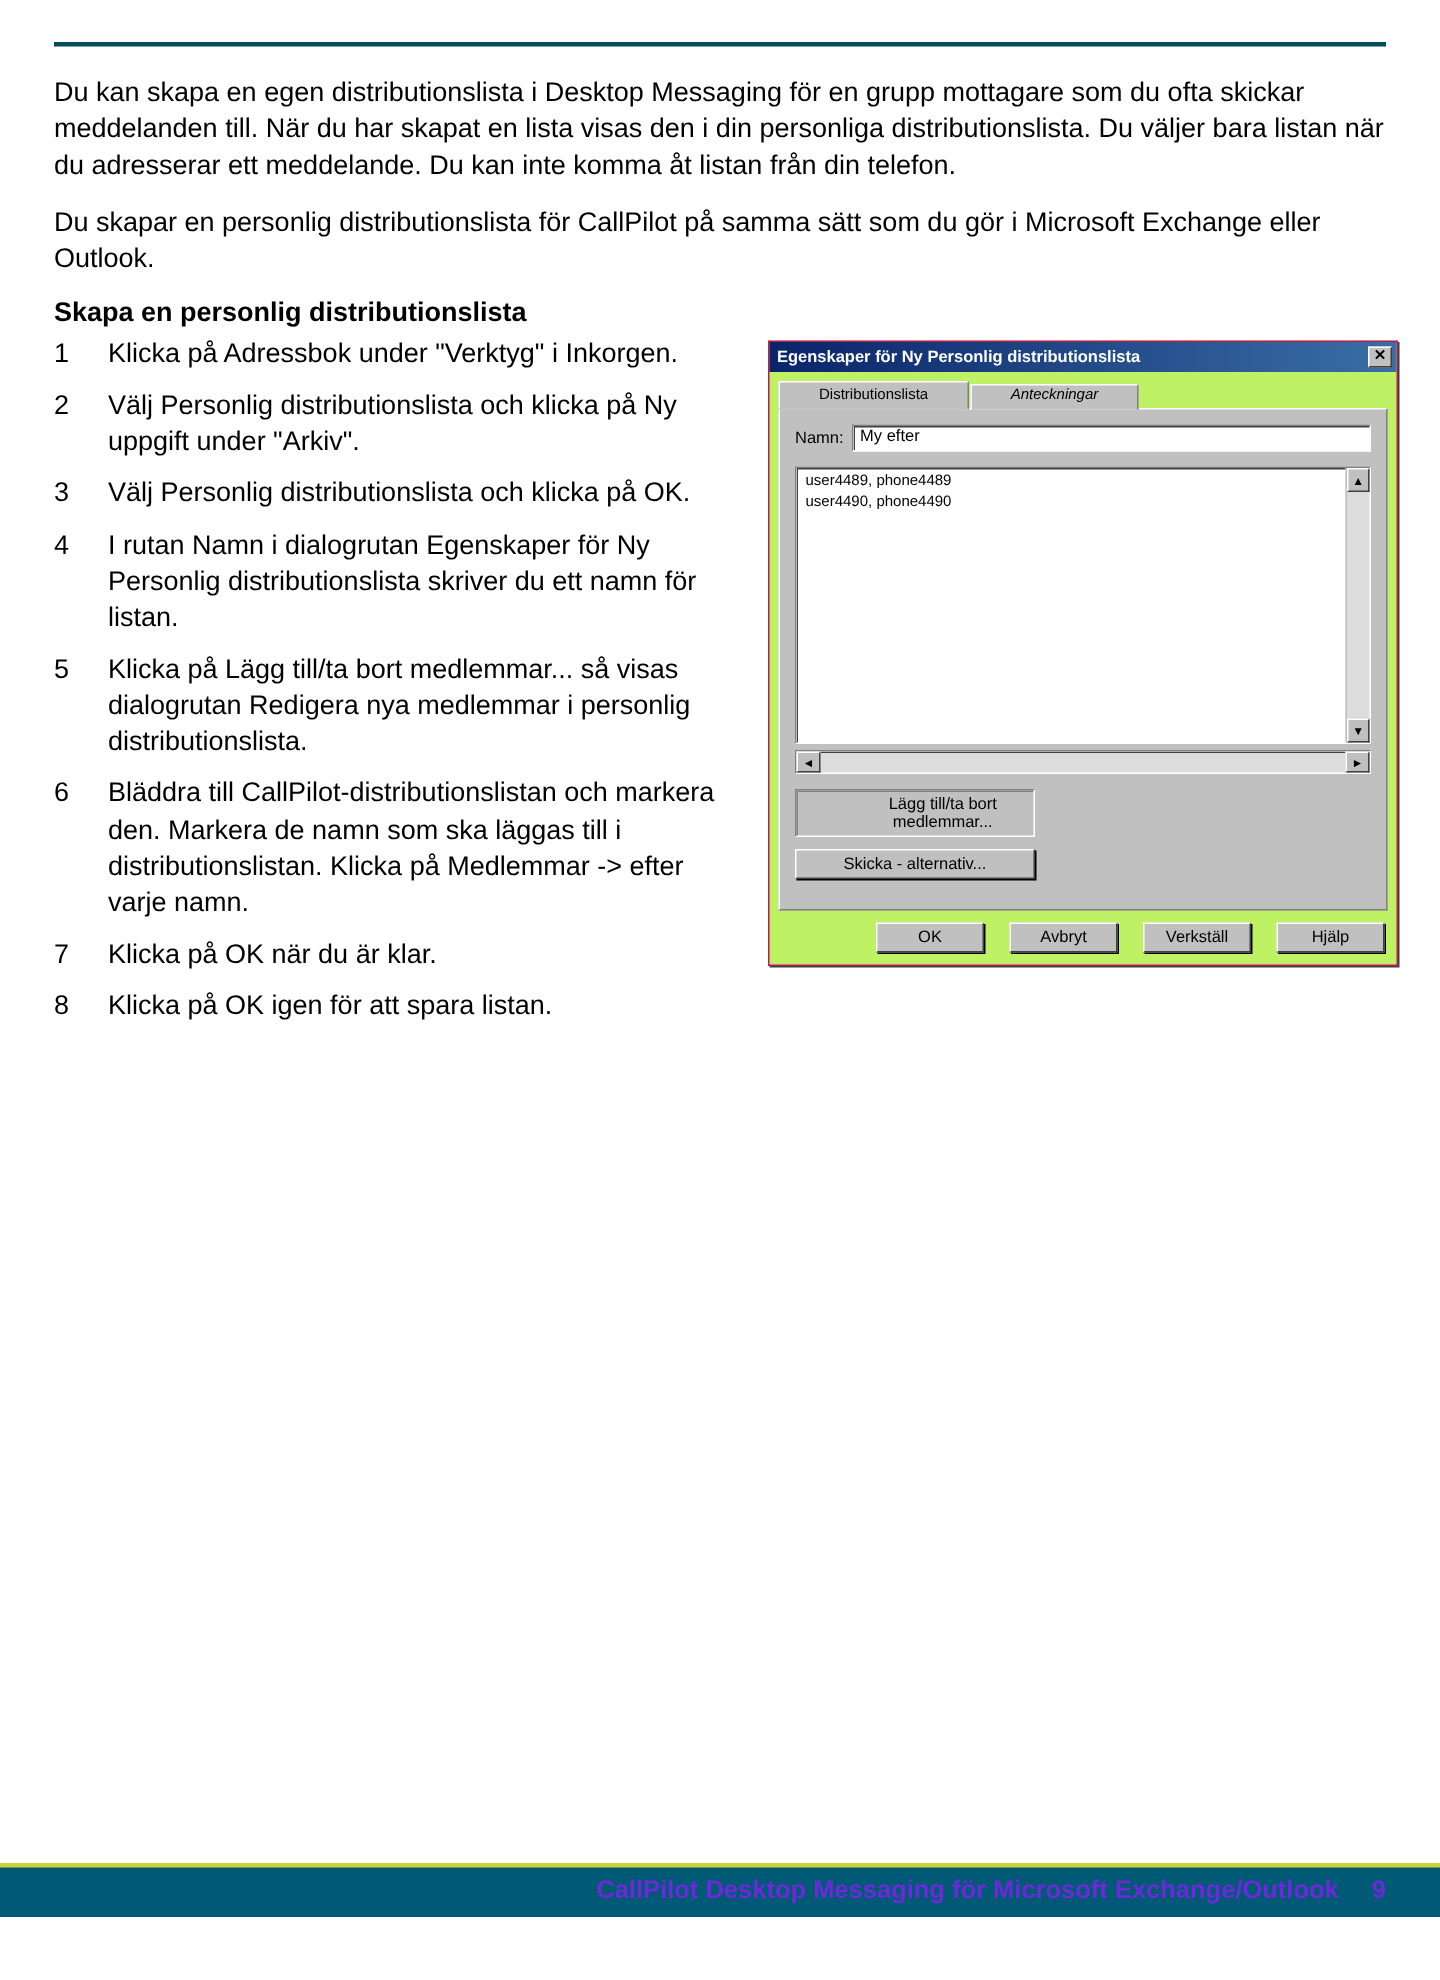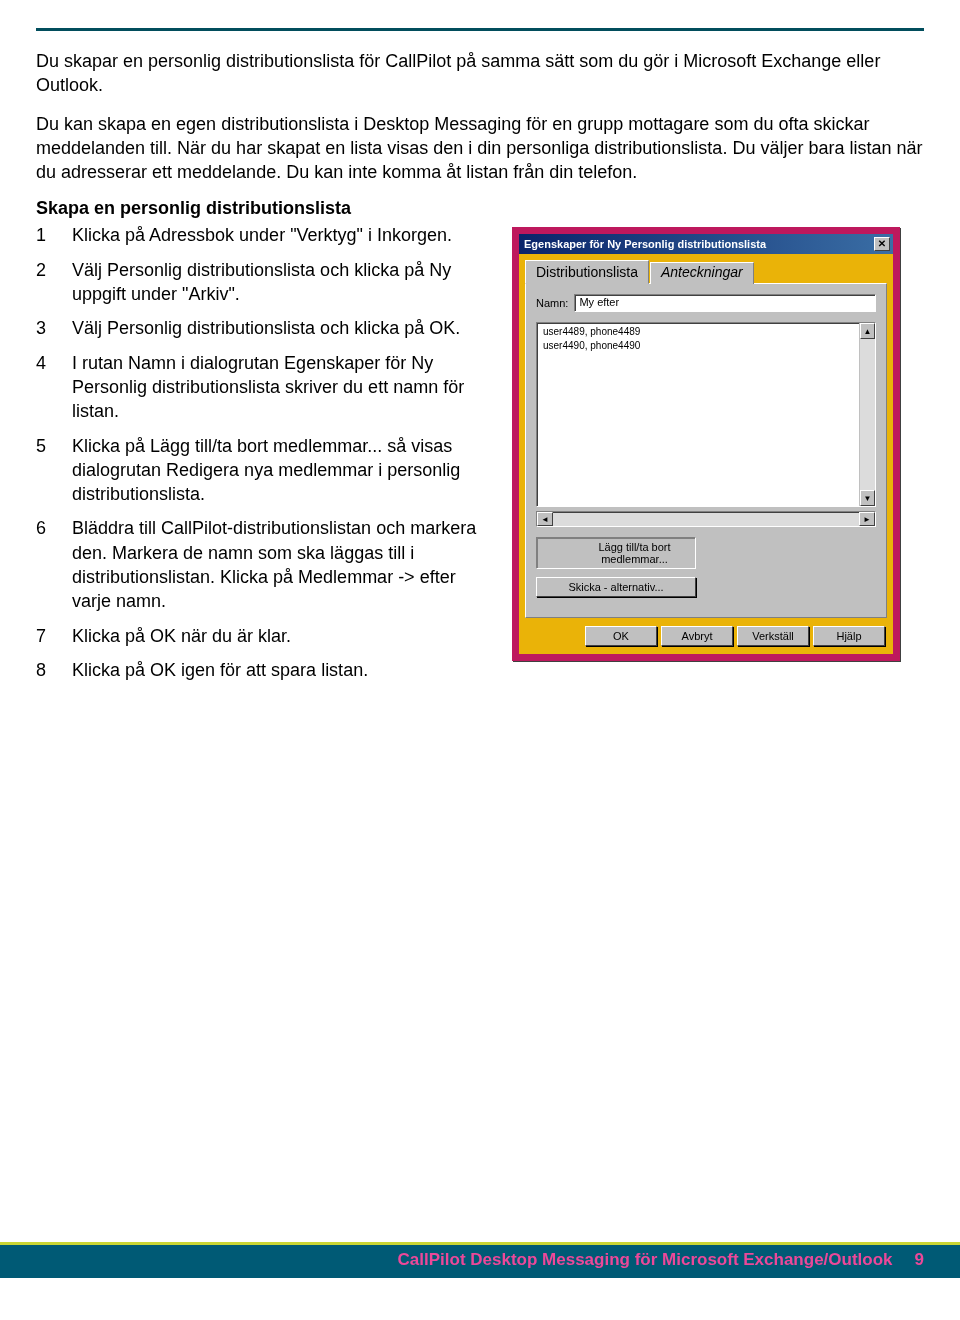--- a/index.html
+++ b/index.html
@@ -46,23 +46,23 @@
     gap: 18px;
     font-size: 18px;
     line-height: 1.35;
     margin-bottom: 10px;
   }
   ol.steps li .num { flex: 0 0 18px; }
   ol.steps li .txt { flex: 1 1 auto; }
 
   
   .dialog {
-    width: 388px;
-    background: #eab308;
-    border: 7px solid #be185d;
+    width: 420px;
+    background: #bef264;
+    border: 1px solid #be185d;
     box-shadow: 1px 1px 0 #404040;
     font-family: Tahoma, "MS Sans Serif", Arial, sans-serif;
     font-size: 11px;
   }
   .titlebar {
     background: linear-gradient(to right, #0a246a, #3a6ea5);
     color: #fff;
     display: flex;
     align-items: center;
     justify-content: space-between;
@@ -81,22 +81,22 @@
     line-height: 1;
   }
   .dlg-body { padding: 6px; }
   .tabs { display: flex; margin-bottom: -1px; }
   .tab {
     background: #c0c0c0;
     border: 1px solid #808080;
     border-bottom: none;
     border-top-color: #fff;
     border-left-color: #fff;
-    padding: 3px 10px;
-    font-size: 14px;
+    padding: 3px 26px;
+    font-size: 10px;
     margin-right: 1px;
     position: relative;
   }
   .tab.active { border-bottom: 1px solid #c0c0c0; z-index: 2; }
   .tab.inactive { margin-top: 2px; padding-top: 1px; padding-bottom: 3px; font-style: italic; }
   .tabpanel {
     border: 1px solid #808080;
     border-top-color: #fff;
     border-left-color: #fff;
     padding: 10px 10px 12px 10px;
@@ -144,53 +144,53 @@
   .hscroll .sbtn { width:16px; height:100%; }
   .win-btn {
     background:#c0c0c0;
     border:1px solid #fff; border-right-color:#404040; border-bottom-color:#404040;
     box-shadow: 1px 1px 0 #000;
     padding: 3px 10px;
     font-size: 11px;
     min-width: 72px;
     text-align: center;
   }
-  .winbtn-row { display:flex; gap:4px; justify-content:flex-end; padding: 2px 8px 8px 8px; }
+  .winbtn-row { display:flex; gap:17px; justify-content:flex-end; padding: 2px 8px 8px 8px; }
   .pressed-look { box-shadow: inset 1px 1px 0 #808080; border-color:#808080; border-right-color:#fff; border-bottom-color:#fff;padding-left:47px; }
   .side-buttons { margin-top: 6px; }
   .side-buttons .win-btn { display:block; width: 160px; margin-bottom: 8px; text-align:center; }
   .underline-first::first-letter { text-decoration: underline; }
 
   
   .footer-band {
     position: absolute;
     left: 0; right: 0;
     bottom: 42px;
     height: 36px;
     background: #005a75;
     border-top: 3px solid #c9d534;
   }
   .footer-text {
     position: absolute;
     right: 36px;
     bottom: 50px;
-    color: #ec4899;
+    color: #6d28d9;
     font-size: 17px;
     font-weight: bold;
   }
   .footer-text .pg { display:inline-block; margin-left: 22px; }
 </style>
 </head>
 <body>
 
 <div class="page">
   <div class="title-rule"></div>
 
+  <p class="para">Du kan skapa en egen distributionslista i Desktop Messaging för en grupp mottagare som du ofta skickar meddelanden till. När du har skapat en lista visas den i din personliga distributionslista. Du väljer bara listan när du adresserar ett meddelande. Du kan inte komma åt listan från din telefon.</p>
   <p class="para">Du skapar en personlig distributionslista för CallPilot på samma sätt som du gör i Microsoft Exchange eller Outlook.</p>
-  <p class="para">Du kan skapa en egen distributionslista i Desktop Messaging för en grupp mottagare som du ofta skickar meddelanden till. När du har skapat en lista visas den i din personliga distributionslista. Du väljer bara listan när du adresserar ett meddelande. Du kan inte komma åt listan från din telefon.</p>
 
   <div class="subheading">Skapa en personlig distributionslista</div>
 
   <div class="content-row">
     <div class="left-col">
       <ol class="steps">
         <li>
             <span class="num">1</span>
             <span class="txt">Klicka på Adressbok under "Verktyg" i Inkorgen.</span>
           </li>

